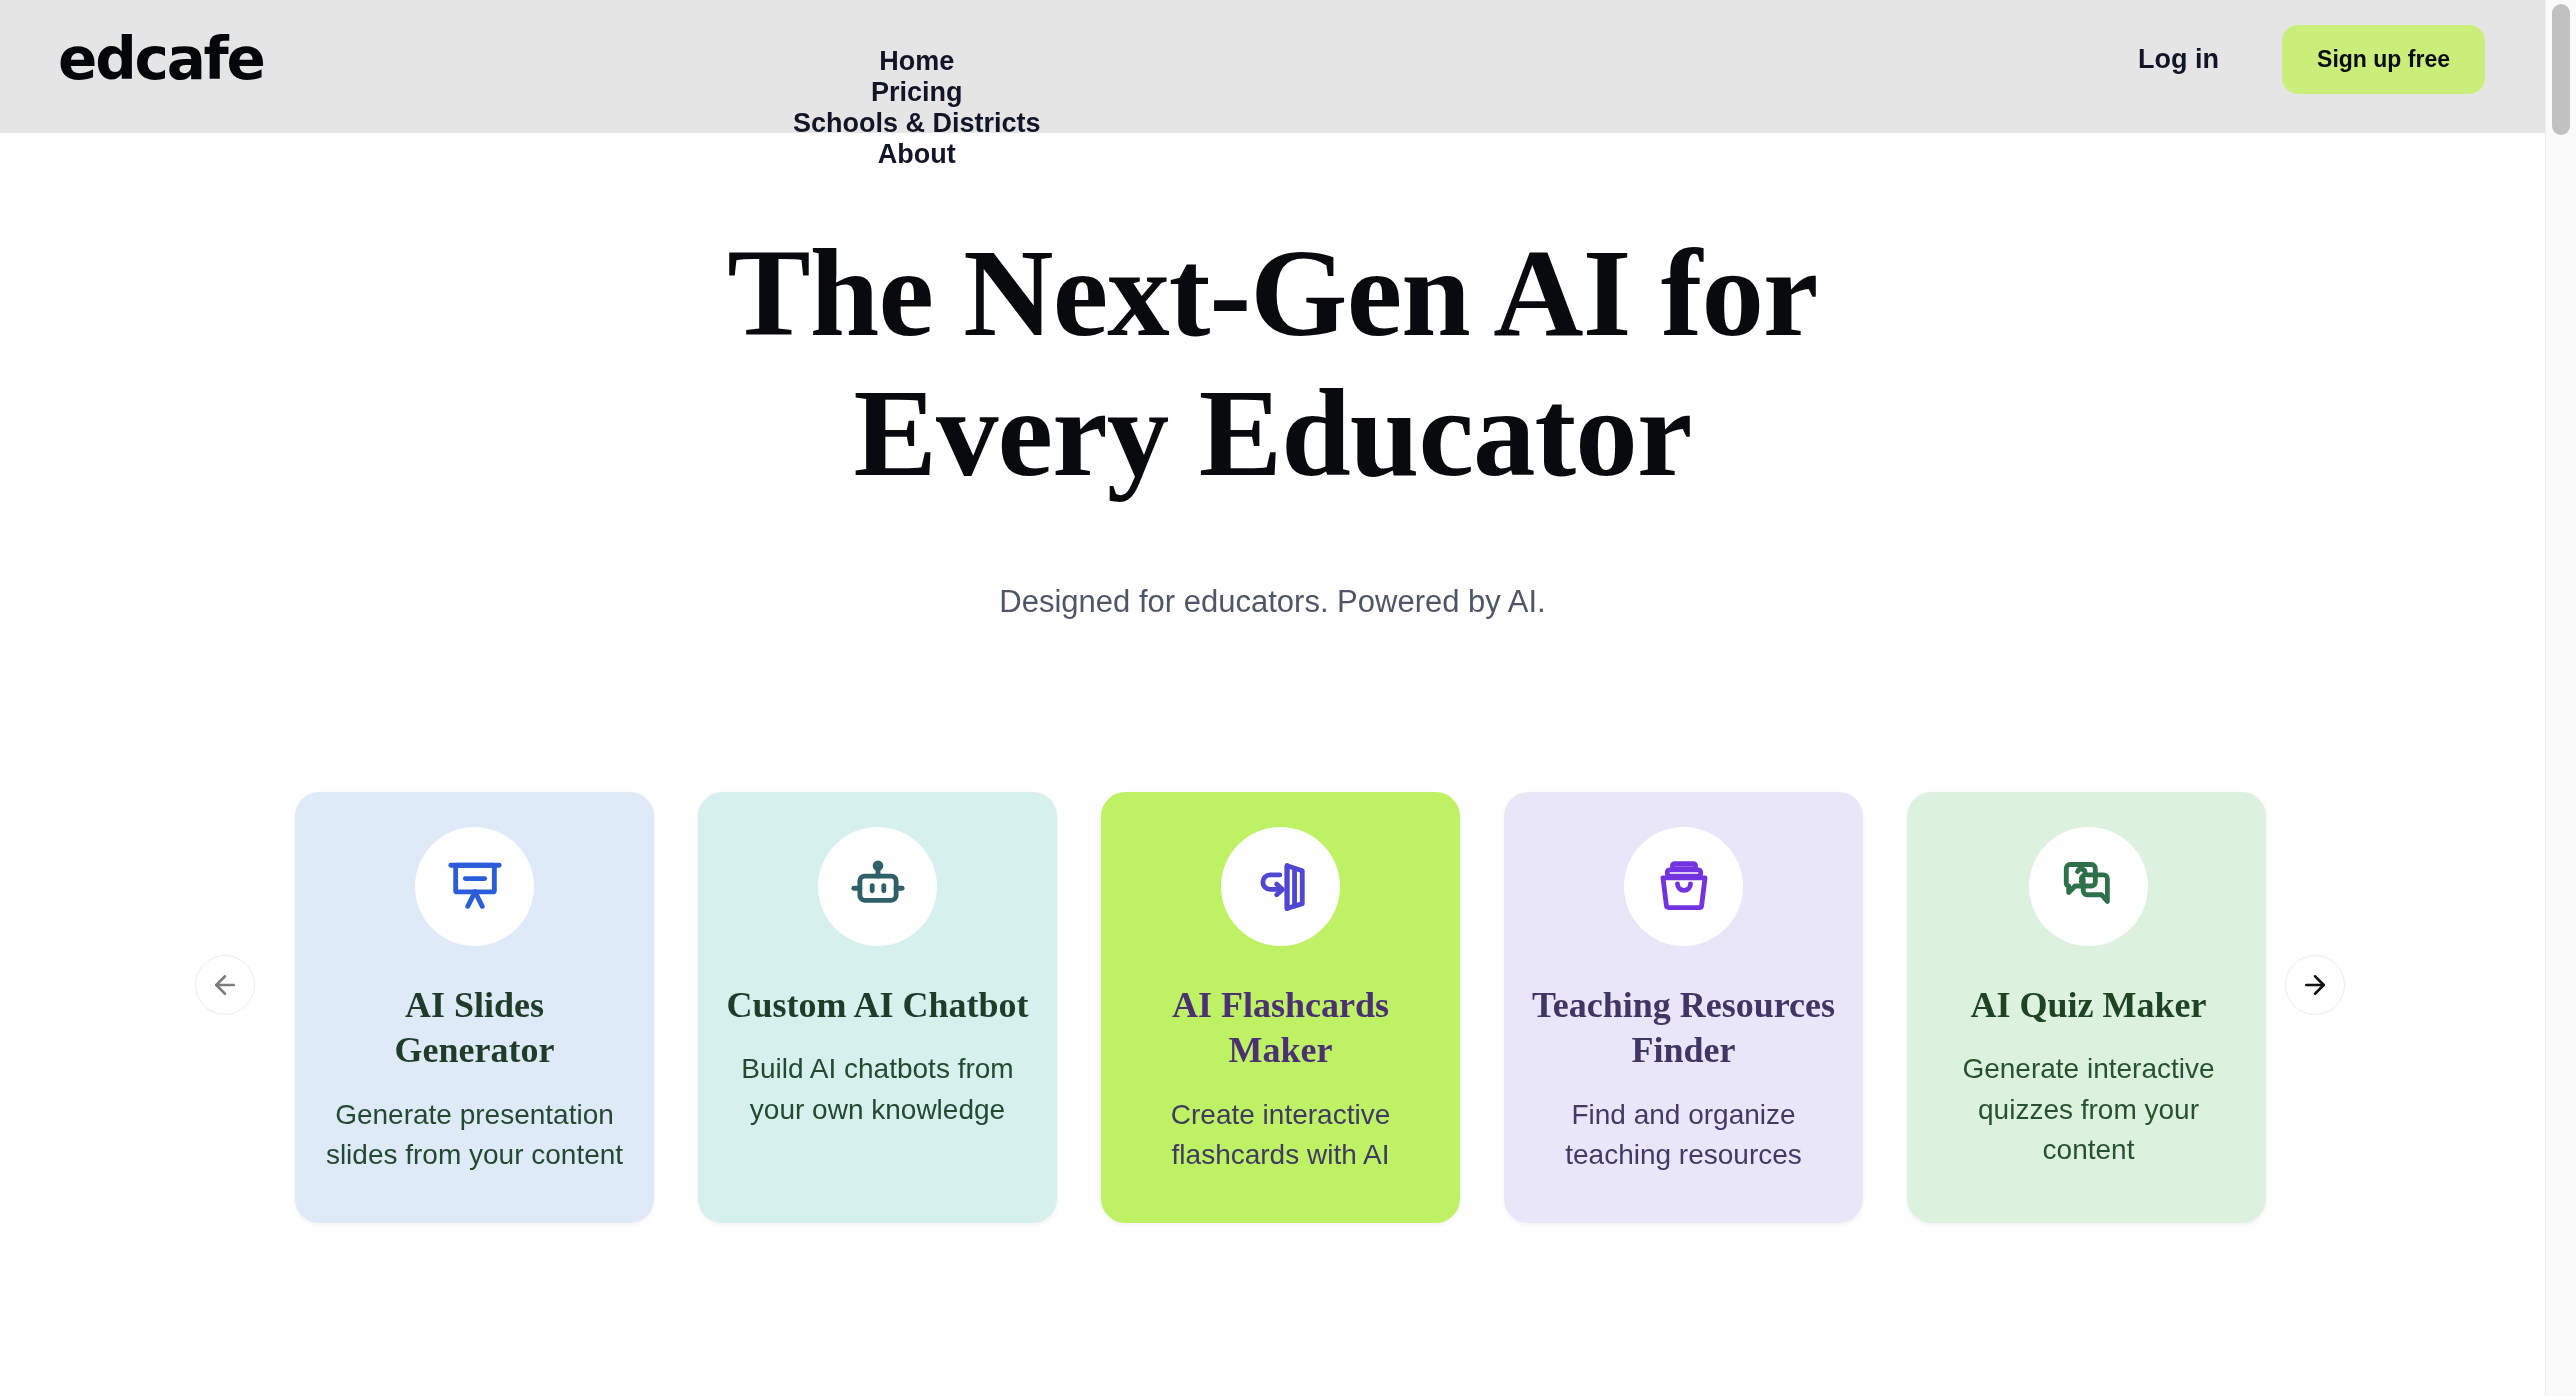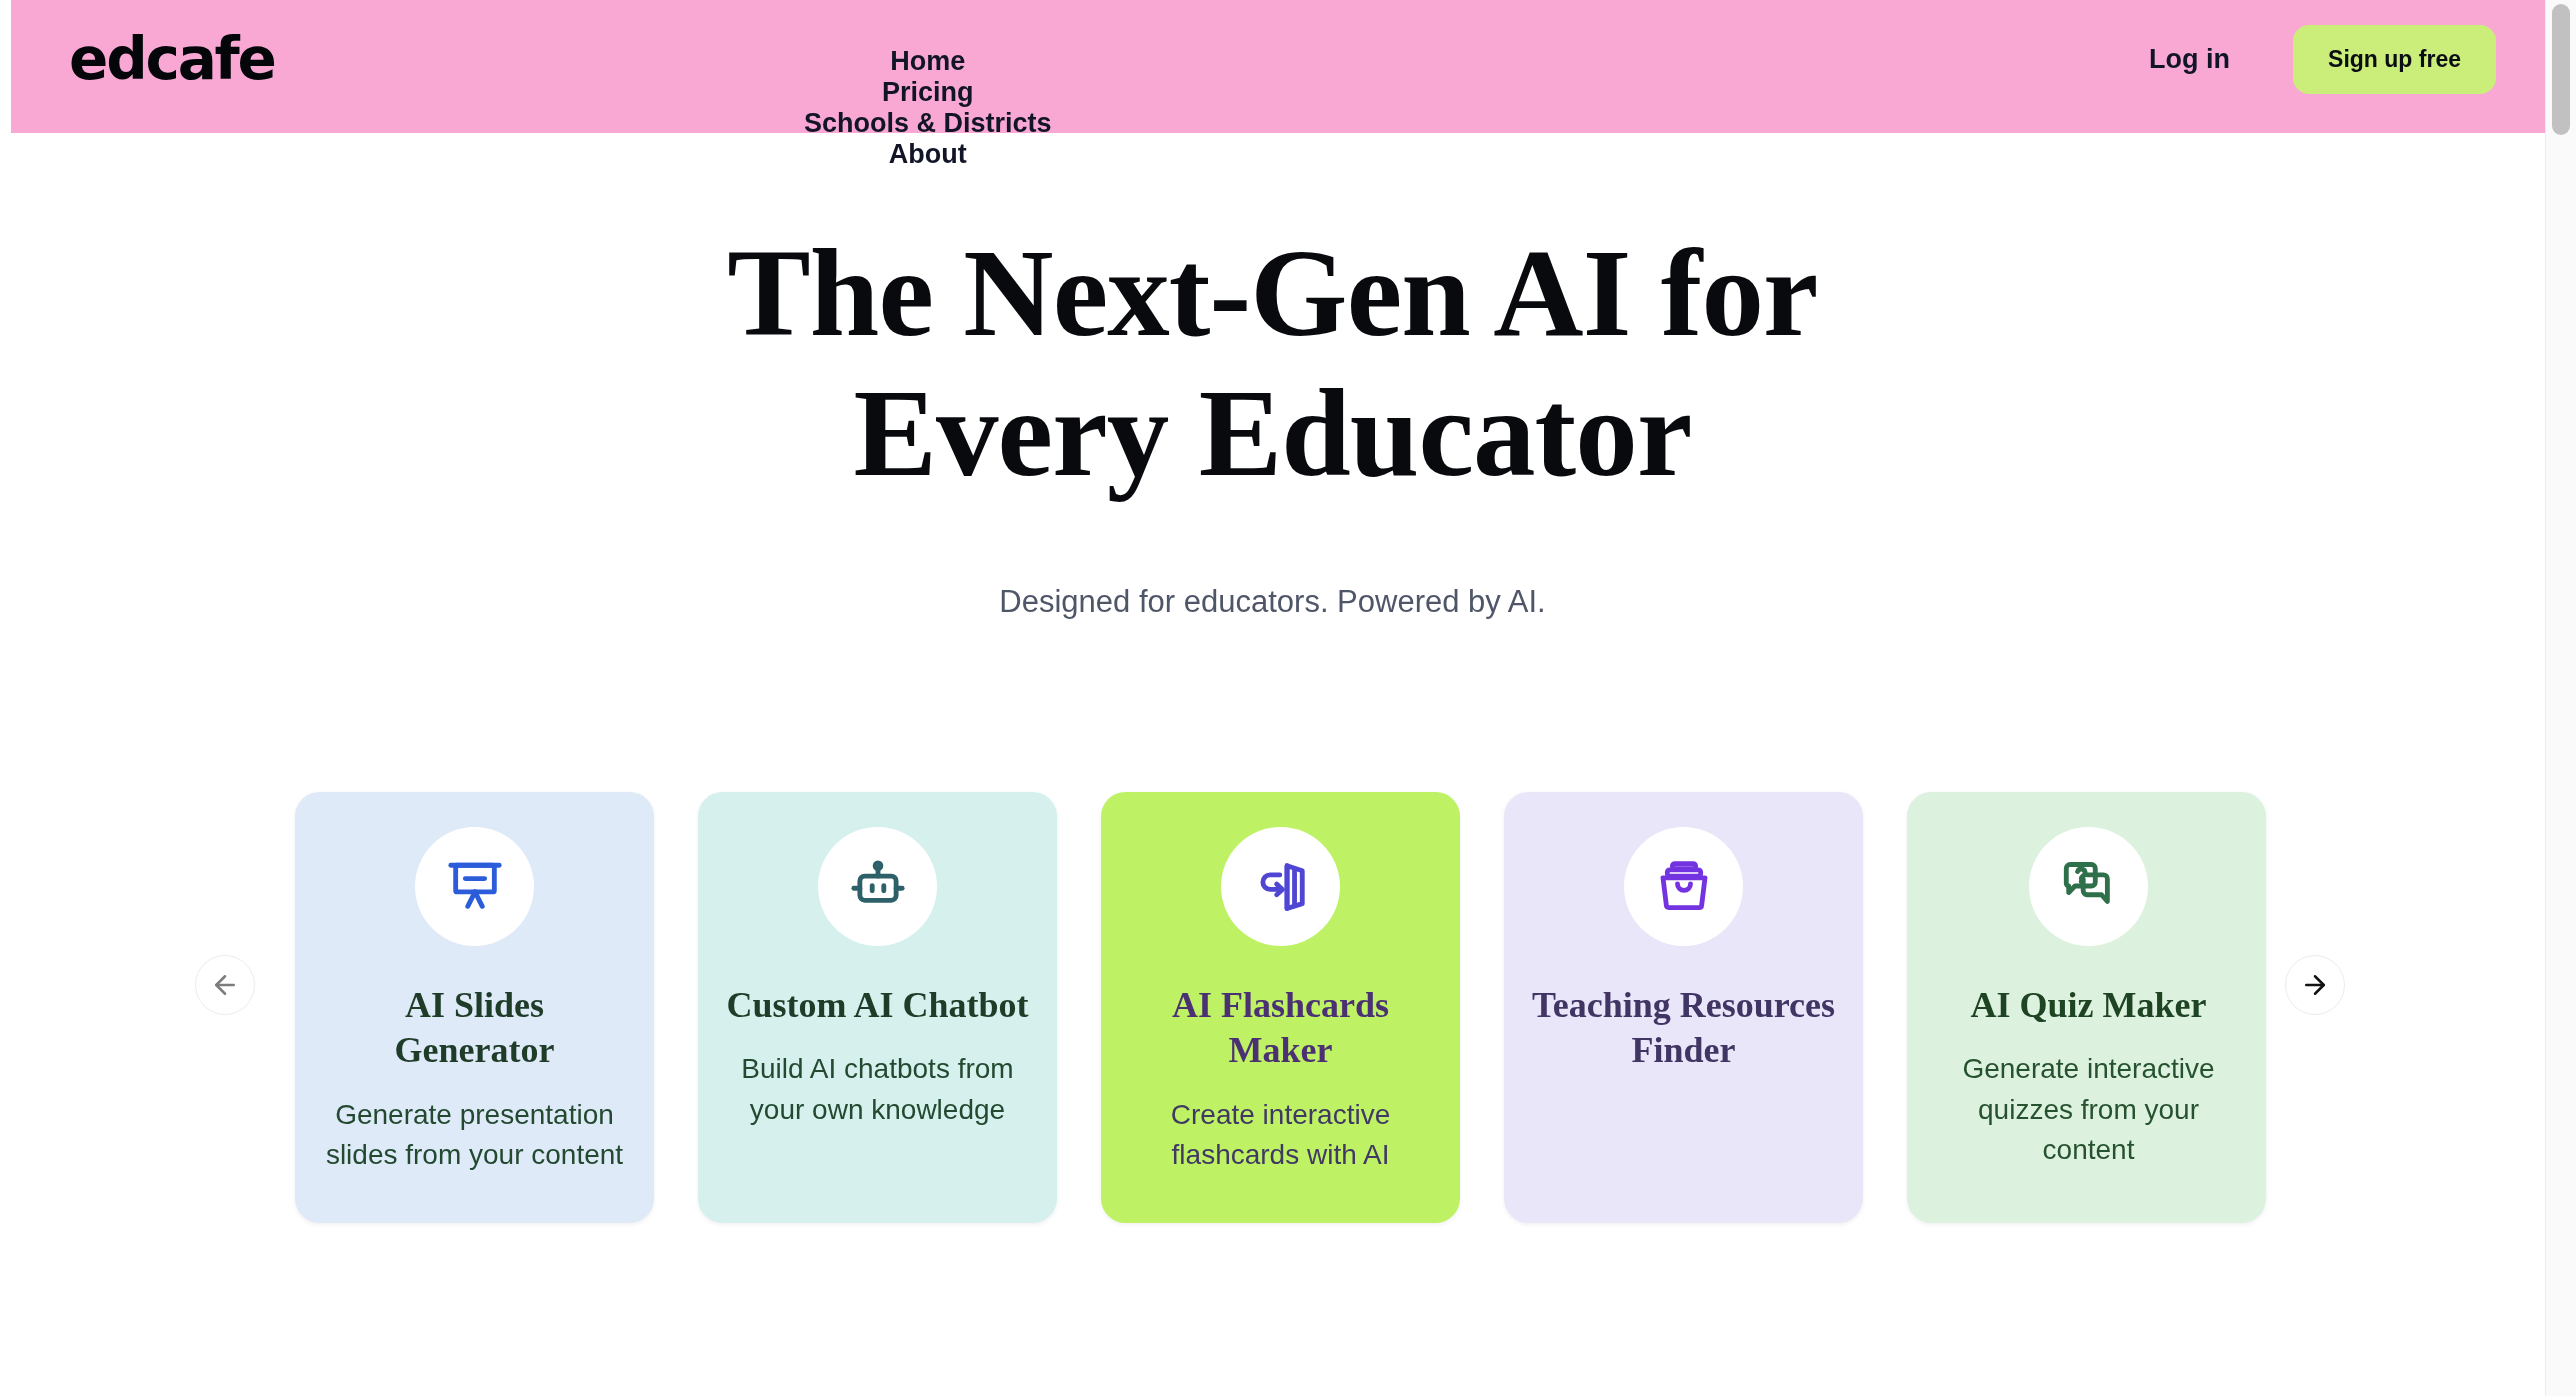--- a/index.html
+++ b/index.html
@@ -20,26 +20,26 @@
     position: relative;
     width: 2576px;
     height: 1397px;
     background: #ffffff;
     overflow: hidden;
   }
 
   
   .header {
     position: absolute;
-    top: 0; left: 11px;
+    top: 0; left: 0;
     width: 2545px;
     height: 133px;
     display: flex;
     align-items: center;
-    background: #f9a8d4;
+    background: #e5e5e5;
   }
 
   .logo {
     position: absolute;
     left: 58px;
     top: 30px;
     font-family: "DejaVu Sans", sans-serif;
     font-size: 58px;
     font-weight: 700;
     letter-spacing: -2.2px;
@@ -329,20 +329,21 @@
       <div class="card" style="background:#EAE6FA;">
         <div class="card-icon-circle">
           <svg width="58" height="58" viewBox="0 0 24 24" fill="none" stroke="#7333E0" stroke-width="2" stroke-linecap="round" stroke-linejoin="round">
             <rect x="7.2" y="2.3" width="9.6" height="2.1" rx="1"></rect>
             <rect x="5.1" y="4.9" width="13.8" height="2.6" rx="1"></rect>
             <path d="M3.3 8.2 L20.7 8.2 L19.3 19.6 A1 1 0 0 1 18.3 20.5 L5.7 20.5 A1 1 0 0 1 4.7 19.6 Z"></path>
             <path d="M9.3 10.7 A2.7 2.7 0 0 0 14.7 10.7"></path>
           </svg>
         </div>
         <div class="card-title" style="color:#403563;">Teaching Resources Finder</div>
+        <div class="card-desc" style="color:#423A65;">Find and organize teaching resources</div>
       </div>
 
       <div class="card" style="background:#DCF2DE;padding-left:32px;">
         <div class="card-icon-circle">
           <svg width="58" height="58" viewBox="0 0 24 24" fill="none" stroke="#2E7049" stroke-width="2" stroke-linecap="round" stroke-linejoin="round">
             <path d="M9.6 8.6 L9.6 13.6 A1.6 1.6 0 0 0 11.2 15.2 L17.2 15.2 L19.6 18 L19.6 8.6 A1.6 1.6 0 0 0 18 7 L11.2 7"></path>
             <path d="M2.6 4.3 A1.6 1.6 0 0 1 4.2 2.7 L13 2.7 A1.6 1.6 0 0 1 14.6 4.3 L14.6 10 A1.6 1.6 0 0 1 13 11.6 L6.2 11.6 L3.6 14.3 L3.6 11.6 A1 1 0 0 1 2.6 10.6 Z"></path>
             <path d="M7.3 5.6 A1.6 1.6 0 0 1 10.4 6.2 C10.4 7.3 8.8 7.5 8.8 8.4"></path>
             <line x1="8.8" y1="9.6" x2="8.8" y2="9.8"></line>
           </svg>

